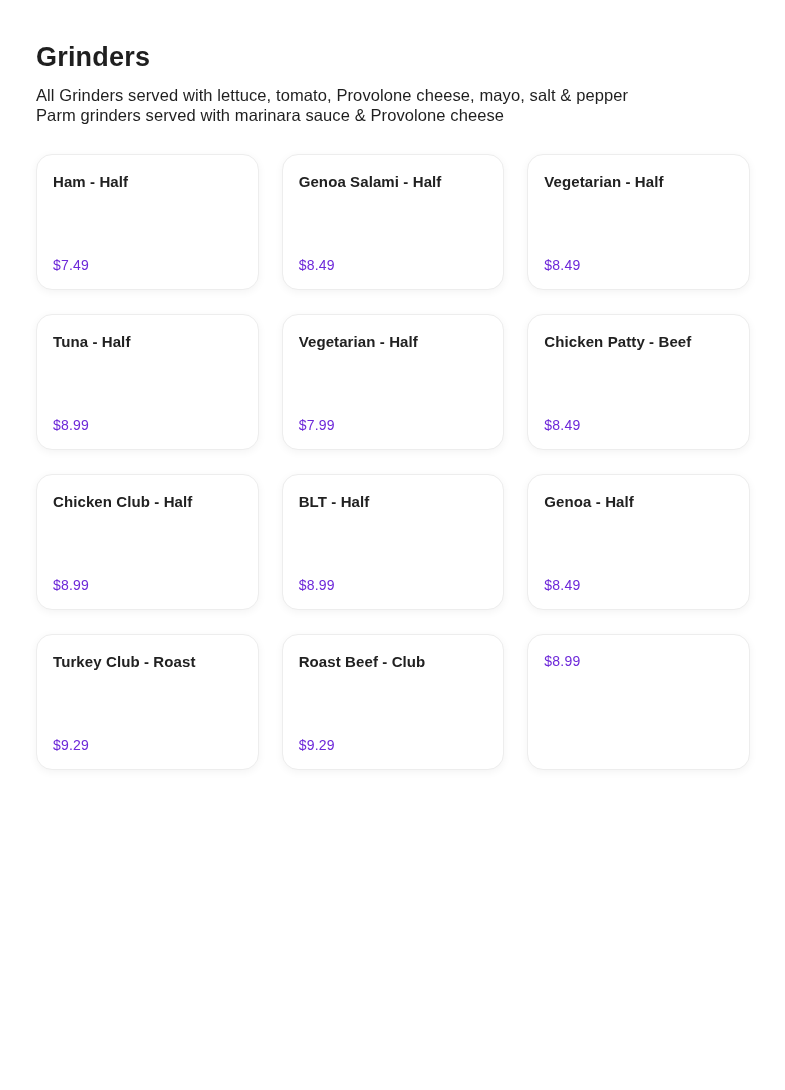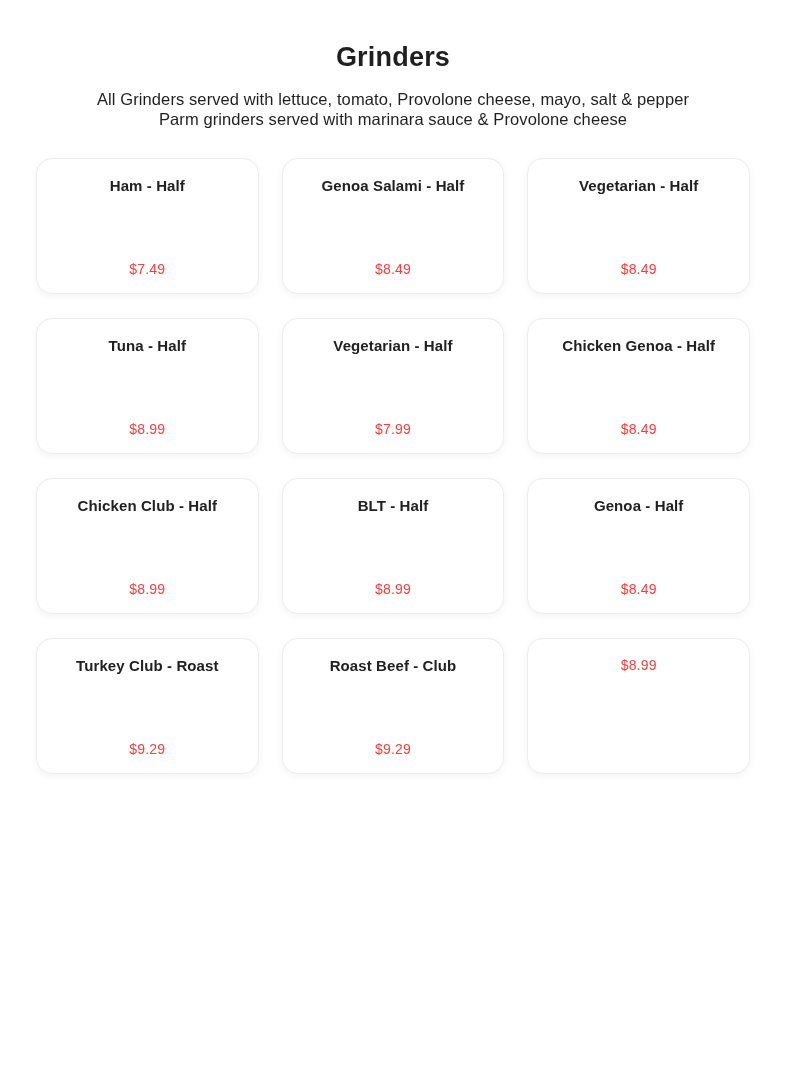--- a/index.html
+++ b/index.html
@@ -1,15 +1,15 @@
 <!DOCTYPE html>
 <html><head>
 <meta charset="utf-8">
 <style>
-  * { box-sizing: border-box; text-align: center; }
+  * { box-sizing: border-box; }
   html, body {
     margin: 0;
     padding: 0;
     background: #ffffff;
     font-family: "Liberation Sans", sans-serif;
   }
   body {
     width: 785px;
     height: 1090px;
     overflow: hidden;
@@ -19,21 +19,21 @@
   }
   .section-title {
     margin: 0 0 12px 0;
     font-size: 27px;
     line-height: 31px;
     font-weight: 700;
     color: #1f1f1f;
     letter-spacing: 0.2px;
   }
   .section-desc {
-    margin: 16px;
+    margin: 0;
     font-size: 16.5px;
     line-height: 20px;
     font-weight: 400;
     color: #1f1f1f;
     letter-spacing: 0.1px;
   }
   .menu-grid {
     margin-top: 29px;
     display: grid;
     grid-template-columns: 1fr 1fr 1fr;
@@ -54,21 +54,21 @@
   }
   .card-name {
     font-size: 15px;
     font-weight: 700;
     color: #212121;
     letter-spacing: 0.1px;
   }
   .card-price {
     font-size: 14px;
     font-weight: 400;
-    color: #ef4444;
+    color: #6d28d9;
     letter-spacing: 0.2px;
   }
 </style>
 </head>
 <body>
 
 <div class="page">
   <header>
     <h1 class="section-title">Grinders</h1>
     <p class="section-desc">
@@ -97,21 +97,21 @@
     <div class="card-name">Tuna - Half</div>
     <div class="card-price">$8.99</div>
   </div>
 
   <div class="card">
     <div class="card-name">Vegetarian - Half</div>
     <div class="card-price">$7.99</div>
   </div>
 
   <div class="card">
-    <div class="card-name">Chicken Genoa - Half</div>
+    <div class="card-name">Chicken Patty - Beef</div>
     <div class="card-price">$8.49</div>
   </div>
 
   <div class="card">
     <div class="card-name">Chicken Club - Half</div>
     <div class="card-price">$8.99</div>
   </div>
 
   <div class="card">
     <div class="card-name">BLT - Half</div>

